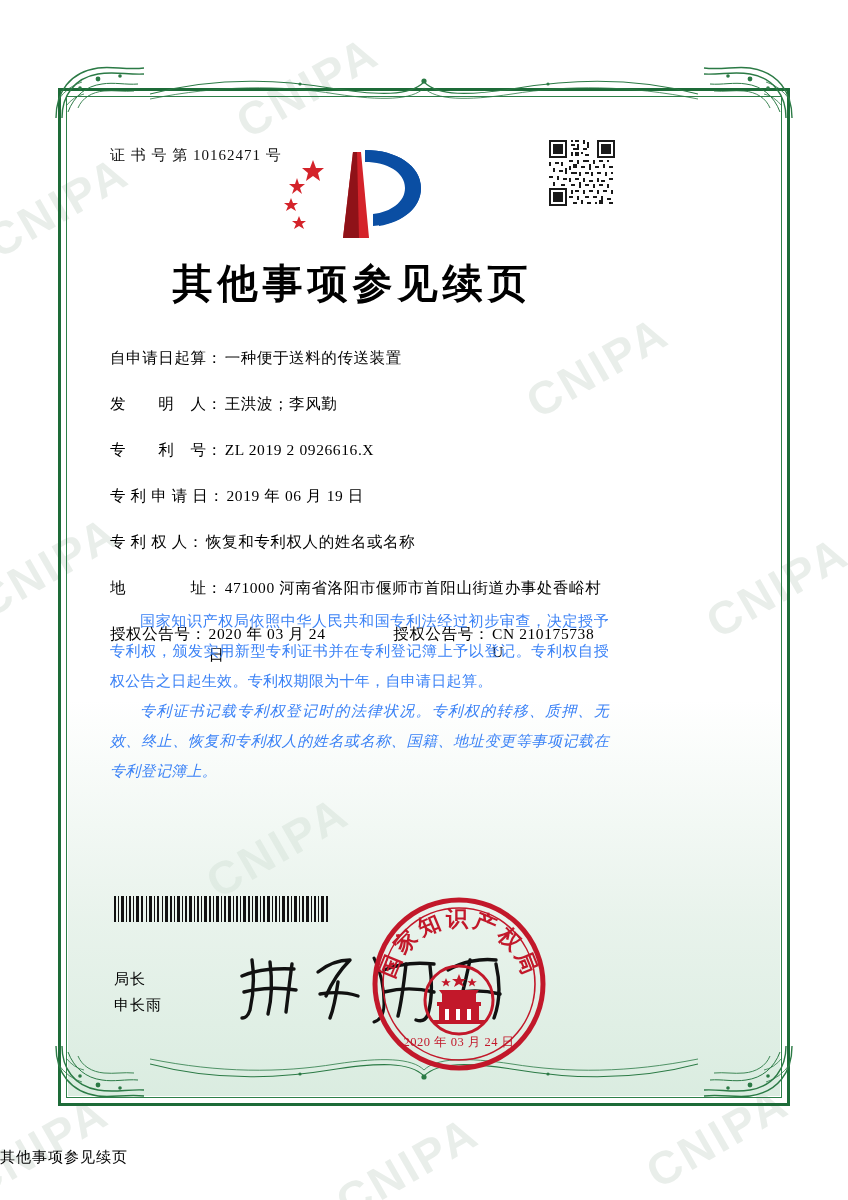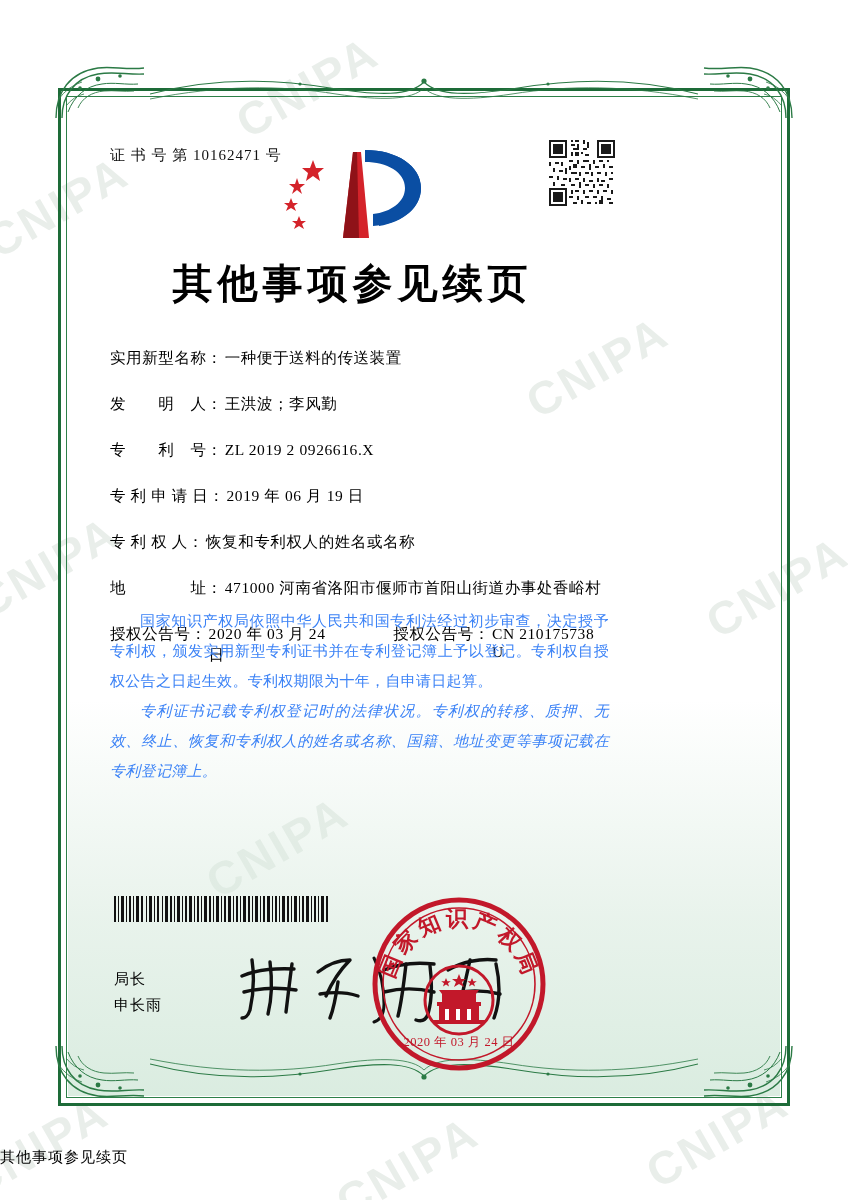--- a/index.html
+++ b/index.html
@@ -441,21 +441,21 @@
           <polygon points="22,54 24,59 29,59 25,62 27,67 22,64 17,67 19,62 15,59 20,59"></polygon>
           <polygon points="30,72 32,77 37,77 33,80 35,85 30,82 25,85 27,80 23,77 28,77"></polygon>
         </g>
       </svg>
     </div>
 
     <div class="title">其他事项参见续页</div>
 
     <div class="fields">
       <div class="field">
-        <span class="lbl">实用新型名称：</span>
+        <span class="lbl">自申请日起算：</span>
         <span class="val">一种便于送料的传送装置</span>
       </div>
       <div class="field">
         <span class="lbl">发　　明　人：</span>
         <span class="val">王洪波；李风勤</span>
       </div>
       <div class="field">
         <span class="lbl">专　　利　号：</span>
         <span class="val">ZL 2019 2 0926616.X</span>
       </div>

